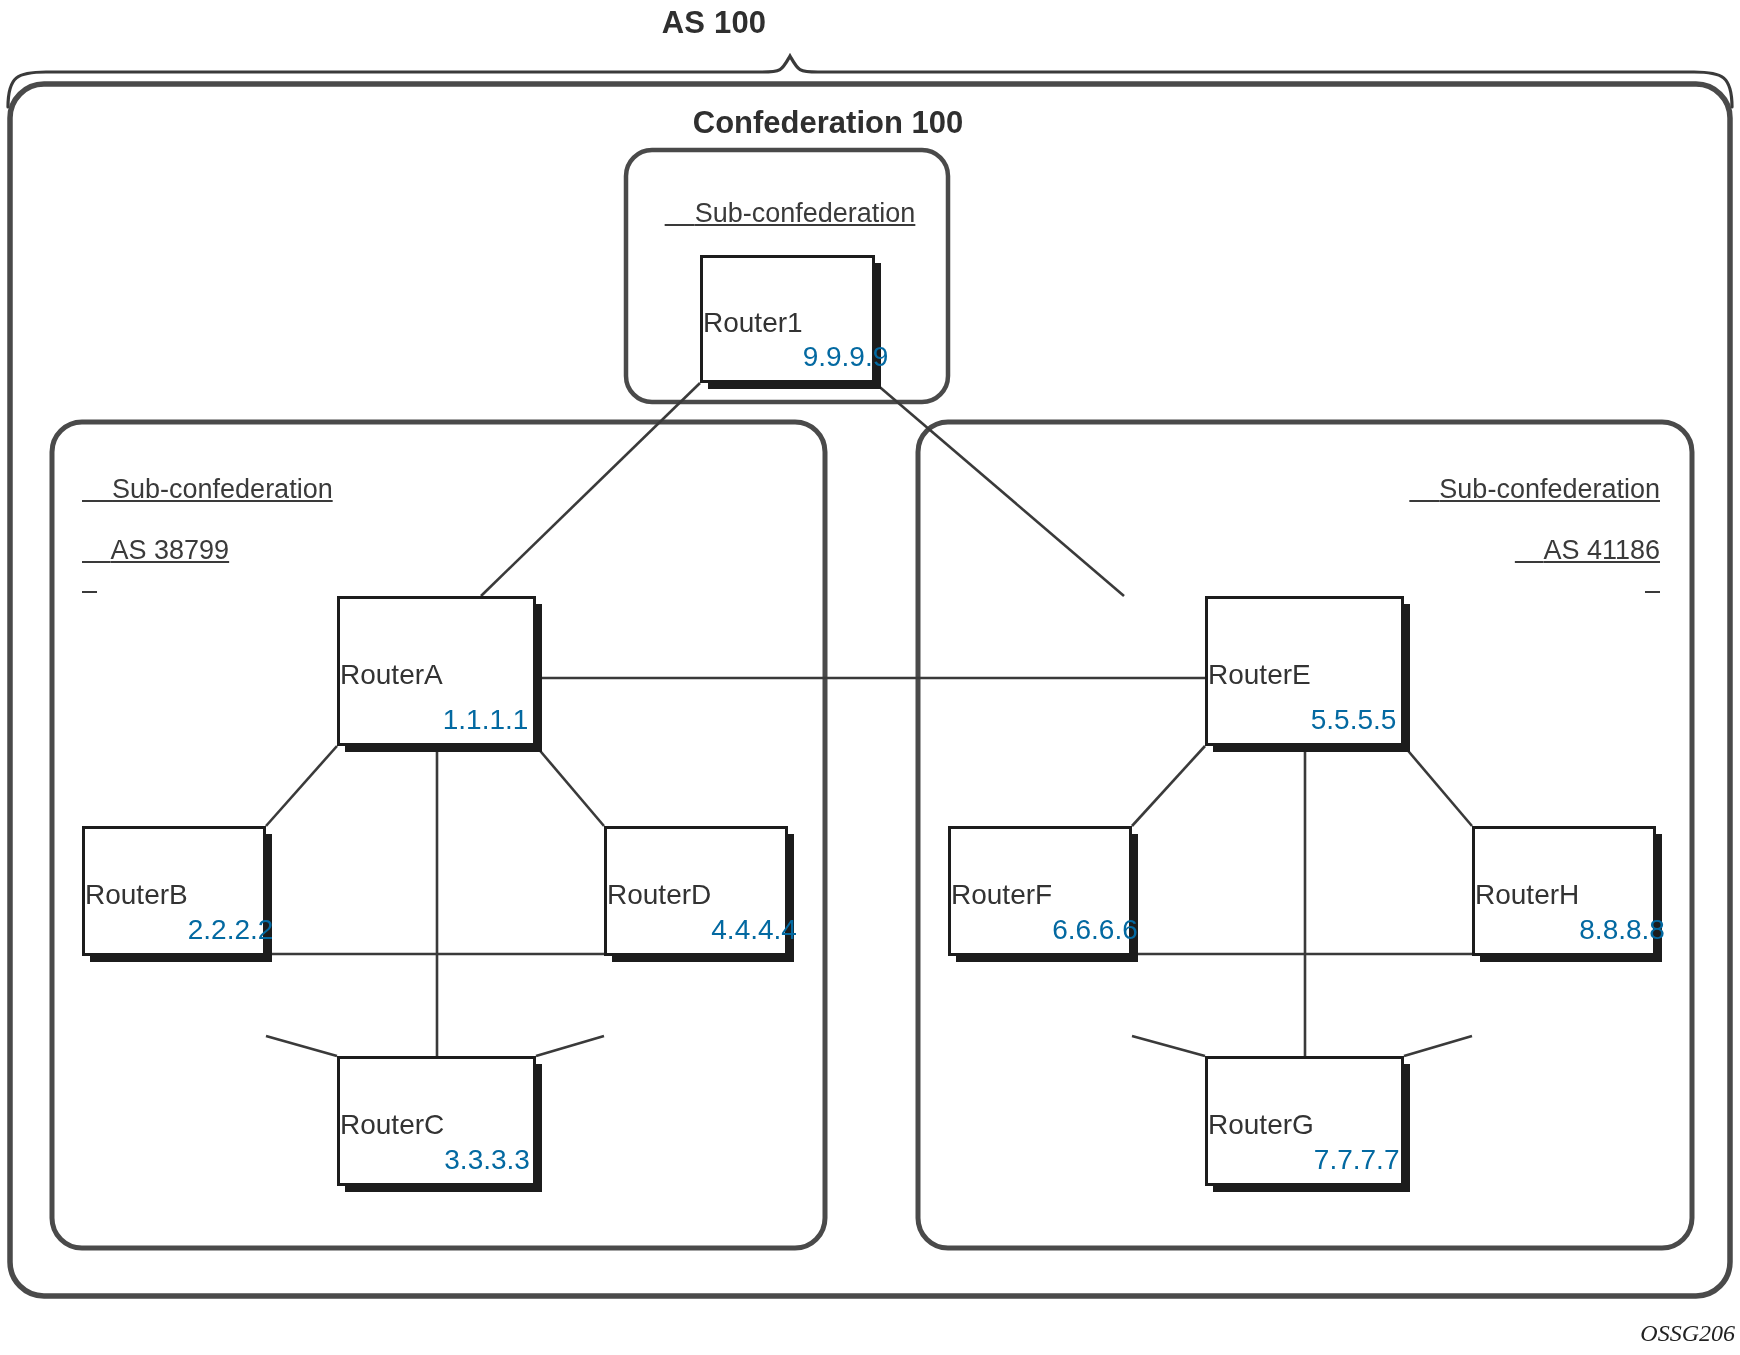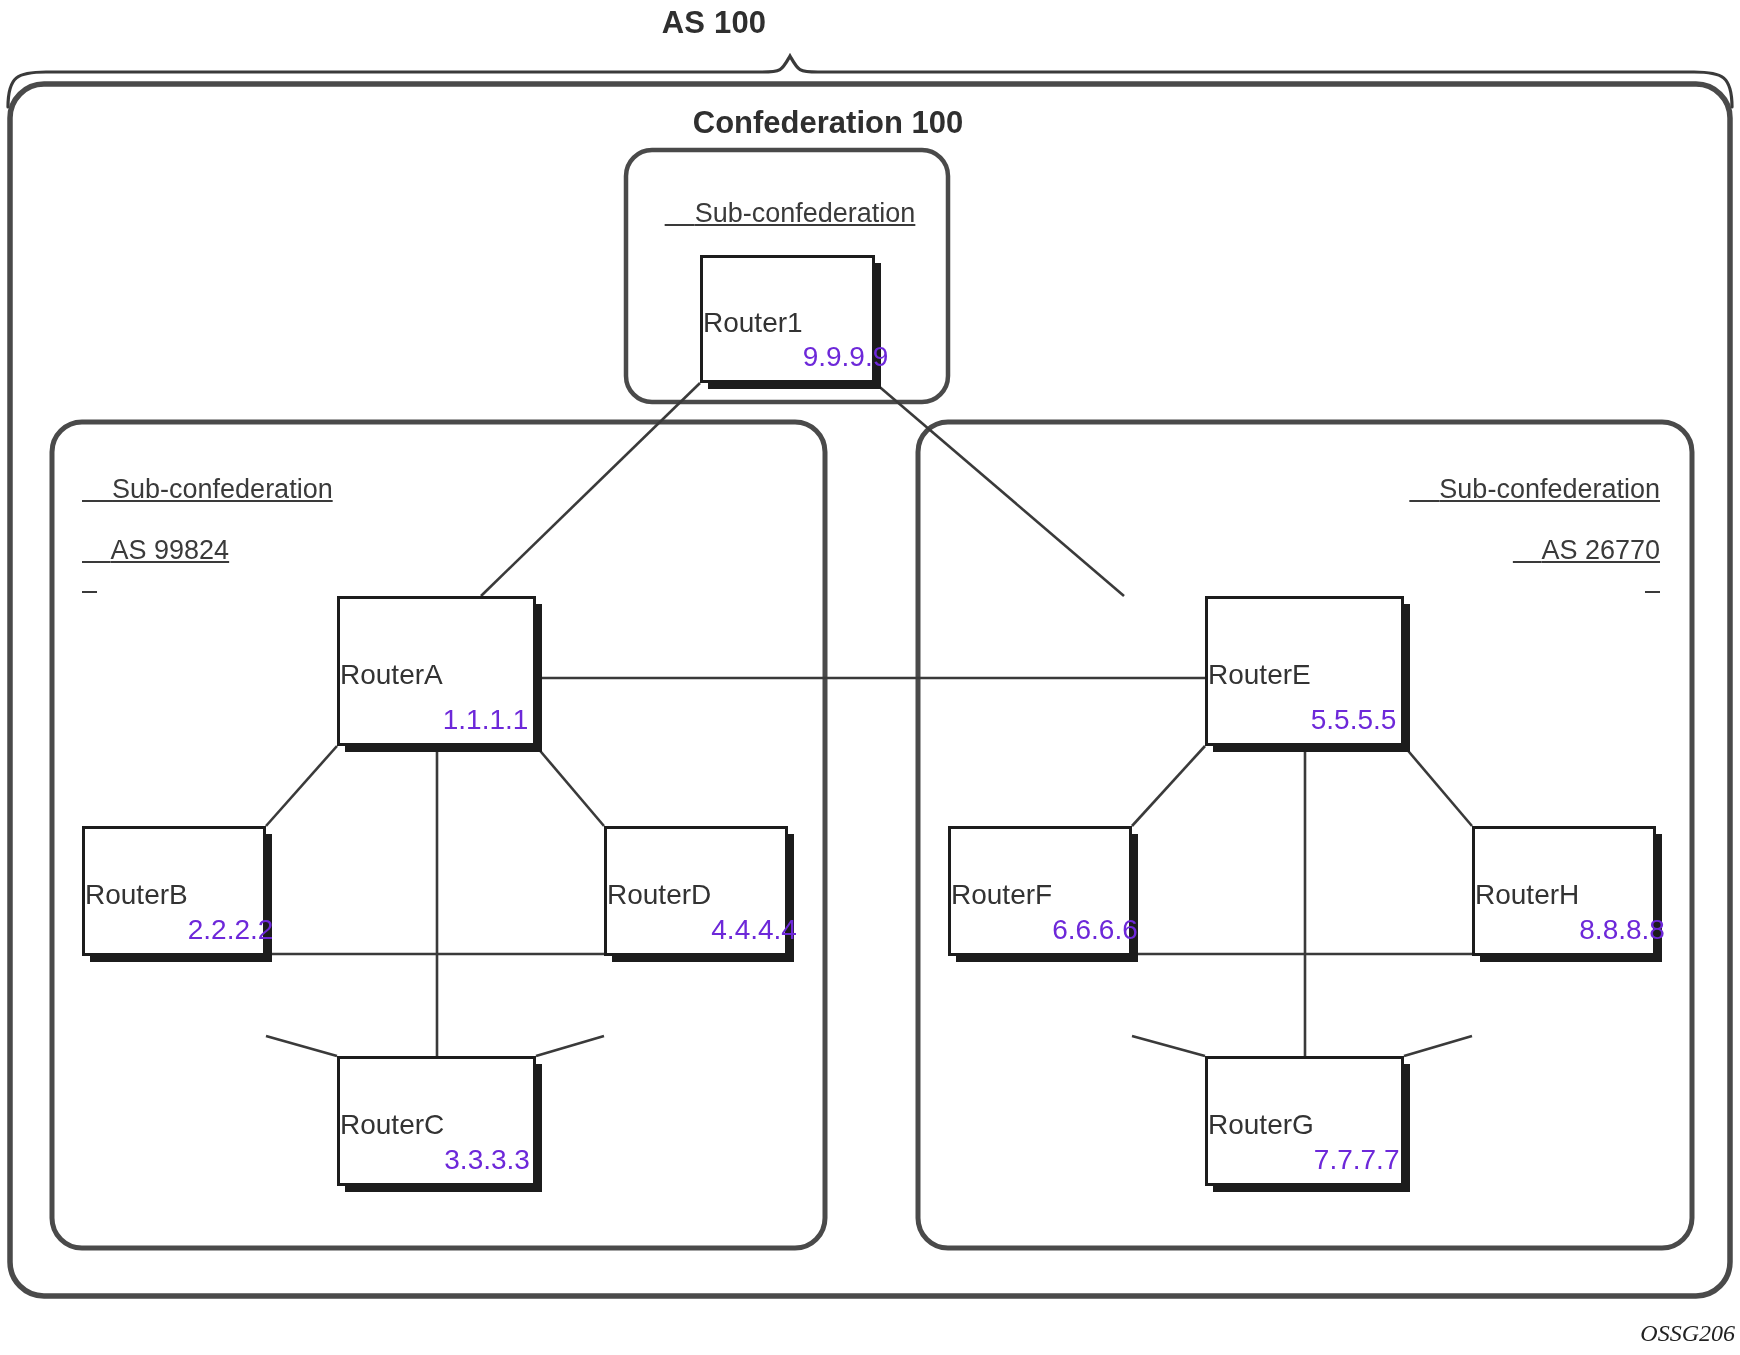--- a/index.html
+++ b/index.html
@@ -87,21 +87,21 @@
     color: #333333;
     line-height: 1.25;
   }
   .router-id {
     font-size: 28px;
     color: #333333;
     line-height: 1.25;
   }
   .router-ip {
     font-size: 28px;
-    color: #6d28d9;
+    color: #0369a1;
     margin-top: auto;
     margin-bottom: 7px;
   }
   #credit {
     position: absolute;
     right: 5px;
     bottom: 8px;
     font-family: "Liberation Serif", serif;
     font-style: italic;
     font-size: 24px;
@@ -161,26 +161,26 @@
 
   <div class="txt" id="conf-title">Confederation 100</div>
 
   <div class="txt subconf-label" id="sc3-label">
     <span>Sub-confederation</span><br>
     <span>AS 65003</span>
   </div>
 
   <div class="txt subconf-label" id="sc1-label">
     <span>Sub-confederation</span><br>
-    <span>AS 99824</span>
+    <span>AS 38799</span>
   </div>
 
   <div class="txt subconf-label" id="sc2-label">
     <span>Sub-confederation</span><br>
-    <span>AS 26770</span>
+    <span>AS 41186</span>
   </div>
 
   <div class="router-box" style="left:700px; top:255px; width:175px; height:128px;">
     <div class="router-name">Router</div>
     <div class="router-id">1</div>
     <div class="router-ip">9.9.9.9</div>
   </div>
 
   <div class="router-box" style="left:337px; top:596px; width:199px; height:150px;">
     <div class="router-name">Router</div>

